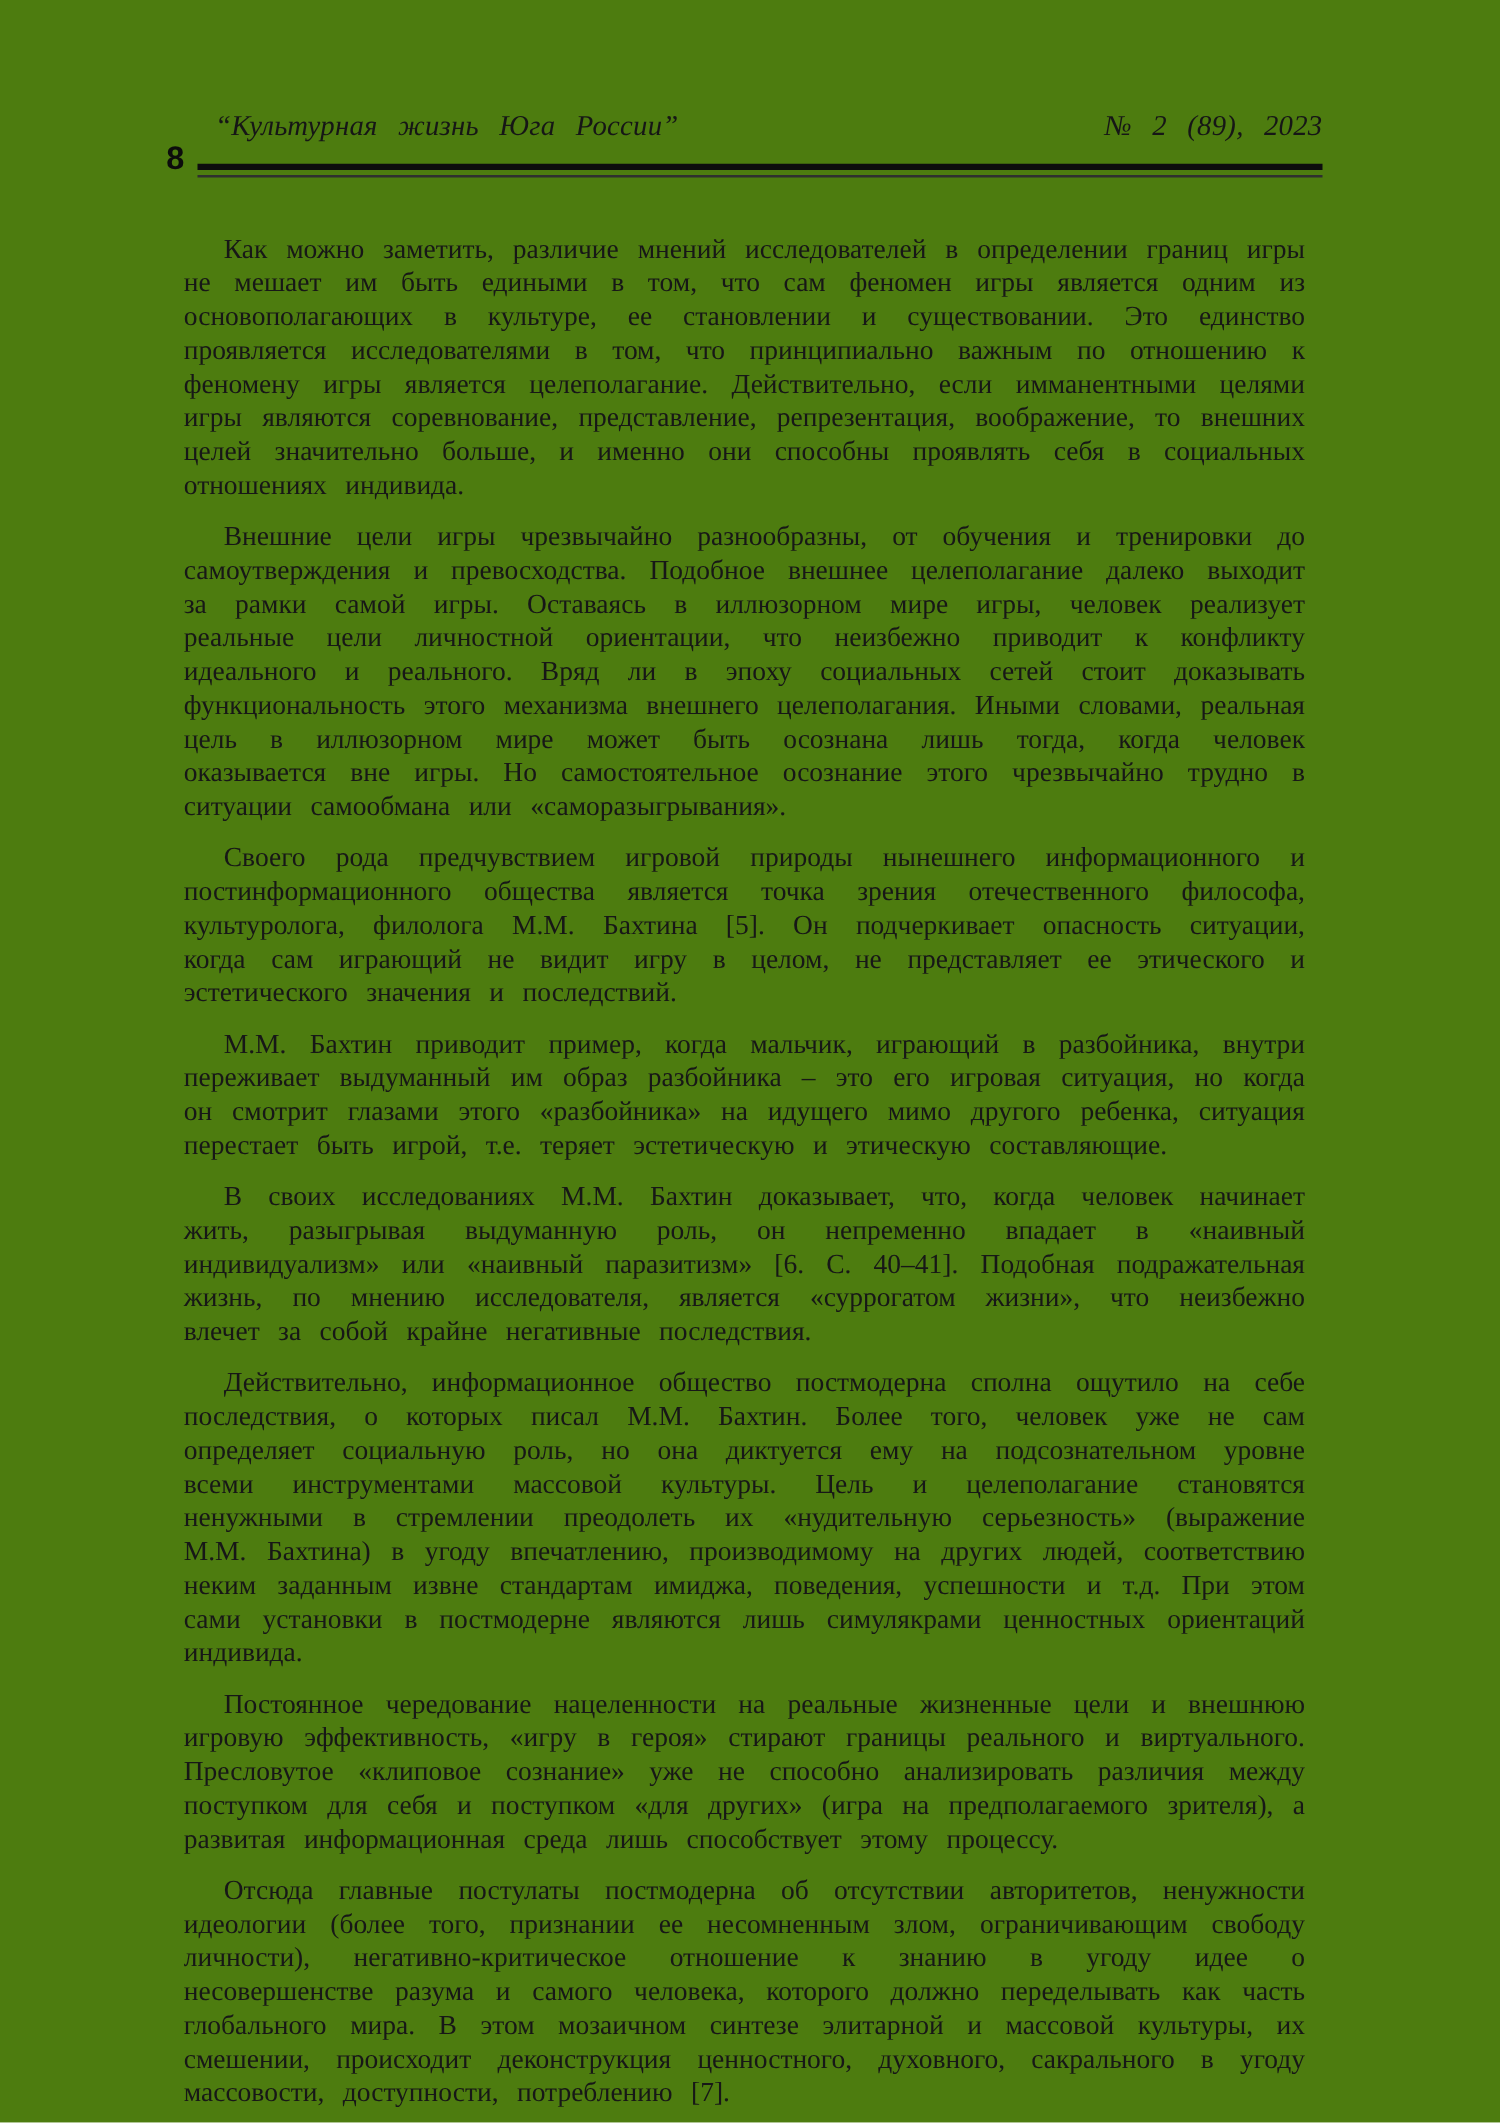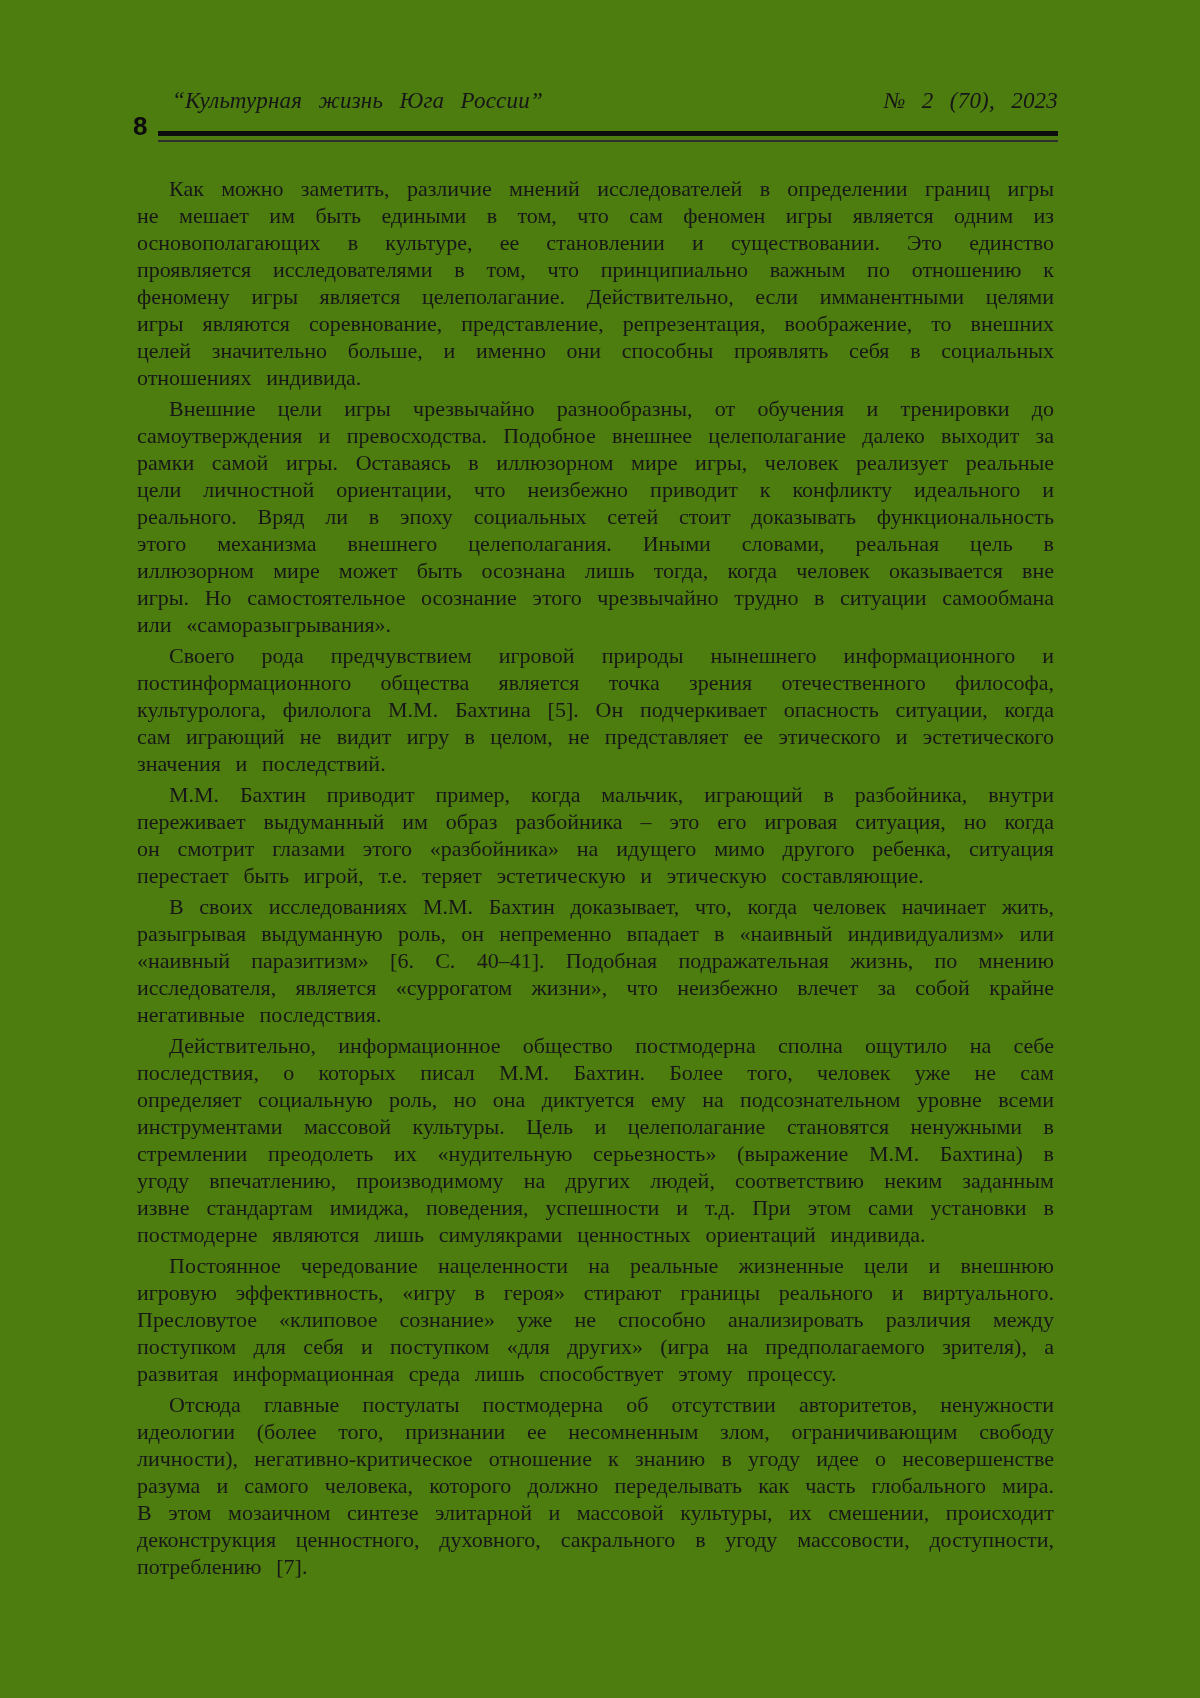--- a/index.html
+++ b/index.html
@@ -56,33 +56,33 @@
     top: 171px;
     left: 133px;
     width: 925px;
     font-size: 22px;
     line-height: 27px;
     text-align: justify;
     word-spacing: 0.42em;
     color: #171717;
   }
   .article-body p {
-    margin: 4px;
+    margin: 14px;
     text-indent: 32px;
   }
 </style>
 </head>
 <body>
 
 <div class="page">
 
   <header>
     <div class="header-row">
       <span class="journal-title">“Культурная жизнь Юга России”</span>
-      <span class="issue-number">№ 2 (70), 2023</span>
+      <span class="issue-number">№ 2 (89), 2023</span>
     </div>
 
     <span class="page-number">8</span>
 
     <div class="header-rule">
       <div class="rule-thick"></div>
       <div class="rule-thin"></div>
     </div>
   </header>
 

